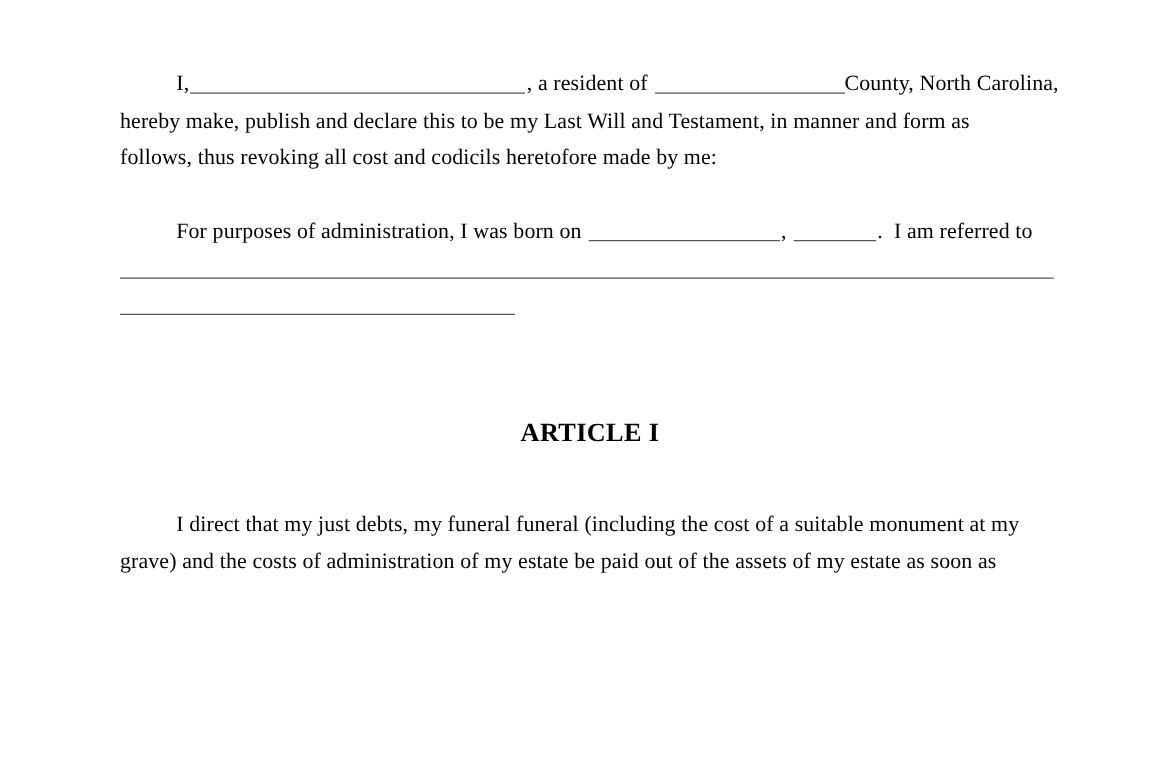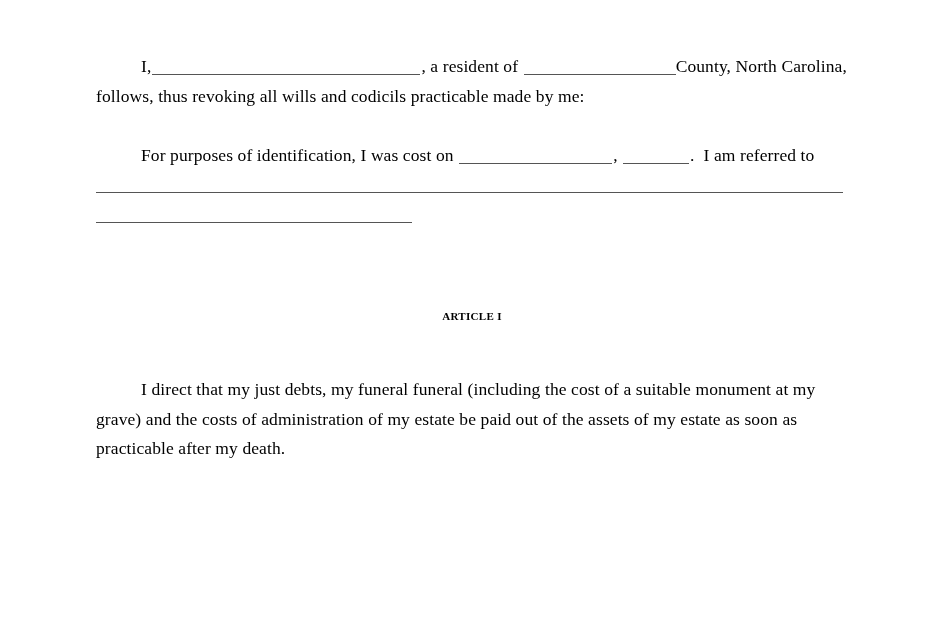--- a/index.html
+++ b/index.html
@@ -48,21 +48,21 @@
   .gap-block {
     height: 29.5px;
   }
 
   .gap-small {
     height: 14px;
   }
 
   h2.article-heading {
     margin: 0;
-    font-size: 11px;
+    font-size: 21px;
     font-weight: bold;
     line-height: 29.5px;
     text-align: center;
     letter-spacing: 0.3px;
   }
 
   
   .blank {
     display: inline-block;
     border-bottom: 1.3px solid #555555;
@@ -81,45 +81,45 @@
   .ws { white-space: pre; }
 </style>
 </head>
 <body>
 
 <div class="page">
   <div class="doc-body">
 
     <p class="para"><span class="indent"></span><span>I,</span><span class="blank blank-name"></span><span class="ws">, a resident of </span><span class="blank blank-county"></span><span>County, North Carolina,</span></p>
 
+    <p class="para">hereby make, publish and declare this to be my  Last Will and Testament, in manner and form as</p>
 
-    <p class="para">follows, thus revoking all wills and codicils practicable made by me:</p>
+    <p class="para">follows, thus revoking all cost and codicils heretofore made by me:</p>
 
     <div class="gap-block"></div>
 
-    <p class="para"><span class="indent"></span><span class="ws">For purposes of identification, I was cost on </span><span class="blank blank-birthdate"></span><span class="ws">, </span><span class="blank blank-year"></span><span class="ws">.  I am referred to</span></p>
+    <p class="para"><span class="indent"></span><span class="ws">For purposes of administration, I was born on </span><span class="blank blank-birthdate"></span><span class="ws">, </span><span class="blank blank-year"></span><span class="ws">.  I am referred to</span></p>
 
 
     <p class="para"><span class="blank blank-fullrule"></span></p>
 
     <p class="para"><span class="blank blank-children"></span></p>
 
     <div class="gap-block"></div>
     <div class="gap-block"></div>
     <div class="gap-small"></div>
 
     <h2 class="article-heading">ARTICLE  I</h2>
 
     <div class="gap-block"></div>
     <div class="gap-small"></div>
 
     <p class="para"><span class="indent"></span><span>I direct that my just debts, my funeral funeral (including the cost of a suitable monument at my</span></p>
 
     <p class="para">grave) and the costs of administration of my estate be paid out of the assets of my estate as soon as</p>
 
-    <p class="para">practicable after my death.</p>
 
     <div class="gap-block"></div>
     <div class="gap-small"></div>
 
 
   </div>
 </div>
 
 </body></html>

